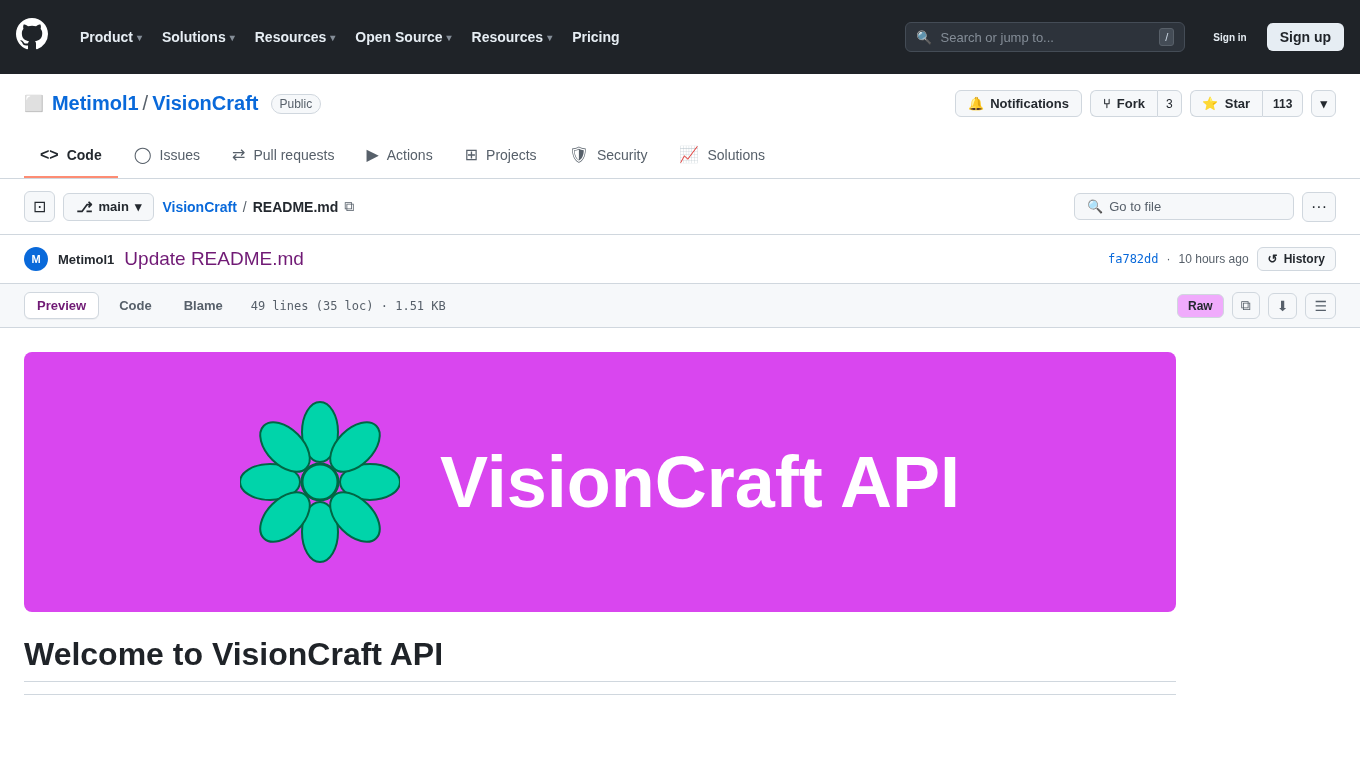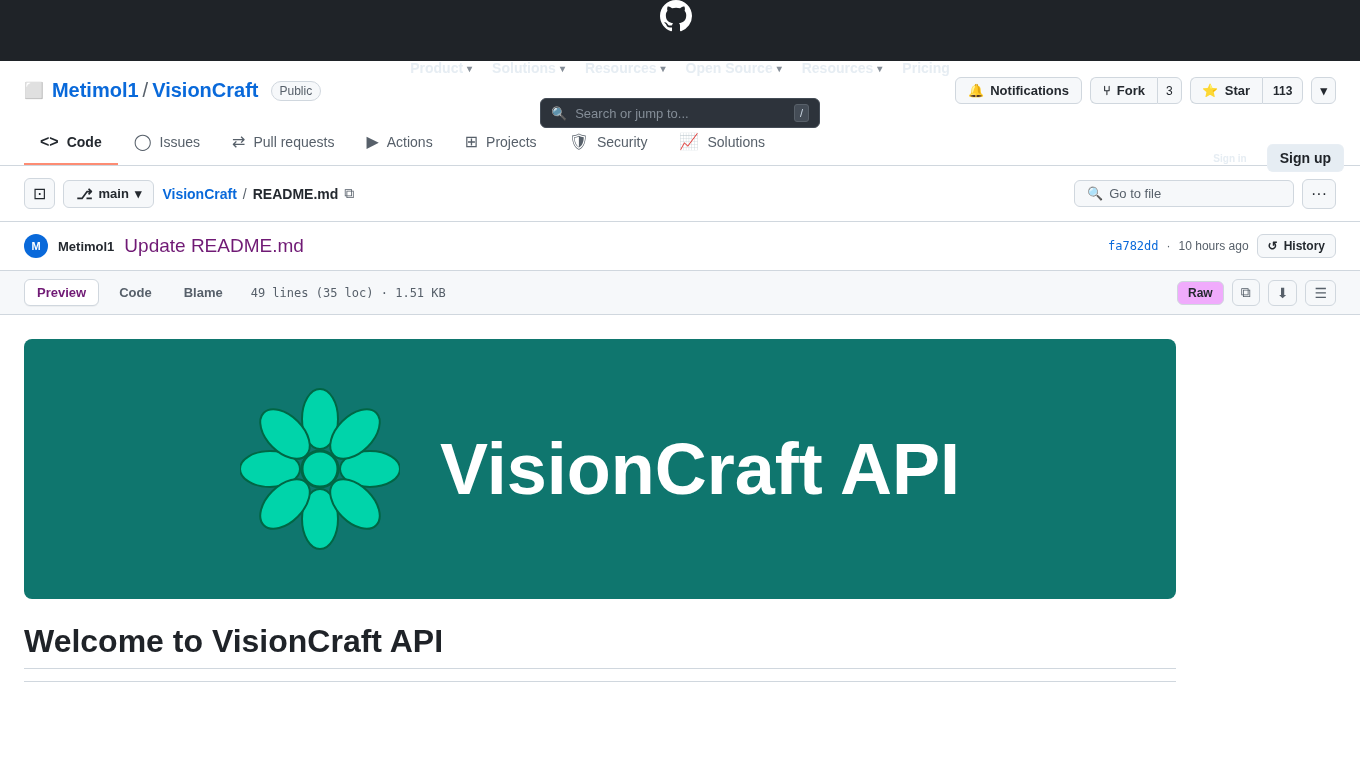--- a/index.html
+++ b/index.html
@@ -1,19 +1,19 @@
 <!DOCTYPE html>
 <html><head>
   <meta charset="utf-8">
   <style>
     * { box-sizing: border-box; margin: 0; padding: 0; }
     body { font-family: -apple-system, BlinkMacSystemFont, "Segoe UI", Helvetica, Arial, sans-serif; font-size: 14px; color: #1f2328; background: #fff; }
 
     
-    .header { display: flex; align-items: center; padding: 0 16px; height: 61px; background: #1f2328; gap: 16px; flex-direction: column; }
+    .header { display: flex; align-items: center; padding: 0 16px; height: 74px; background: #1f2328; gap: 16px; }
     .header-logo { color: #fff; font-size: 24px; margin-right: 8px; flex-shrink: 0; }
     .header-logo svg { fill: white; }
     .header-nav { display: flex; align-items: center; gap: 4px; flex: 1; }
     .header-nav-item { display: flex; align-items: center; gap: 4px; color: #e6edf3; font-size: 14px; font-weight: 600; padding: 6px 8px; border-radius: 6px; cursor: pointer; white-space: nowrap; }
     .chevron { font-size: 10px; color: #848d97; }
     .header-search { display: flex; align-items: center; background: #2d333b; border: 1px solid #444c56; border-radius: 6px; padding: 5px 10px; gap: 8px; min-width: 280px; color: #848d97; font-size: 13px; cursor: text; }
     .header-search-icon { color: #848d97; }
     .header-search-text { flex: 1; color: #848d97; }
     .header-search-kbd { background: #444c56; border: 1px solid #586069; border-radius: 3px; padding: 2px 5px; font-size: 11px; color: #cdd9e5; }
     .header-actions { display: flex; align-items: center; gap: 8px; margin-left: auto; }
@@ -66,21 +66,21 @@
     .view-tab { padding: 5px 12px; font-size: 13px; border-radius: 6px; cursor: pointer; border: none; background: none; font-weight: 600; color: #701a75; }
     .view-tab.active { background: #fff; border: 1px solid #d0d7de; box-shadow: 0 1px 0 rgba(0,0,0,0.04); }
     .view-tab:not(.active) { color: #57606a; }
     .file-meta { font-size: 12px; color: #57606a; margin-left: 8px; font-family: monospace; }
     .code-actions { margin-left: auto; display: flex; align-items: center; gap: 8px; }
     .code-btn { padding: 4px 10px; font-size: 12px; font-weight: 600; border: 1px solid #d0d7de; border-radius: 6px; background: #f0abfc; cursor: pointer; color: #24292f; }
     .code-icon-btn { padding: 4px 8px; border: 1px solid #d0d7de; border-radius: 6px; background: #f6f8fa; cursor: pointer; color: #57606a; font-size: 14px; }
 
     
     .readme-content { padding: 24px; max-width: 1200px; }
-    .readme-banner { width: 100%; max-height: 280px; background: #0f766e; border-radius: 8px; display: flex; align-items: center; justify-content: center; overflow: hidden; margin-bottom: 24px; min-height: 260px; }
+    .readme-banner { width: 100%; max-height: 280px; background: #d946ef; border-radius: 8px; display: flex; align-items: center; justify-content: center; overflow: hidden; margin-bottom: 24px; min-height: 260px; }
     .banner-inner { display: flex; align-items: center; justify-content: center; gap: 40px; width: 100%; padding: 40px; }
     .banner-logo { display: flex; align-items: center; justify-content: center; }
     .banner-text { font-size: 72px; font-weight: 900; color: #fff; font-family: -apple-system, BlinkMacSystemFont, "Segoe UI", sans-serif; white-space: nowrap; }
     .readme-heading { font-size: 32px; font-weight: 600; color: #1f2328; margin-bottom: 12px; padding-bottom: 8px; border-bottom: 1px solid #d0d7de; }
 
     
     .fork-group { display: flex; }
     .fork-btn-main { display: flex; align-items: center; gap: 6px; padding: 5px 12px; font-size: 13px; font-weight: 600; border: 1px solid #d0d7de; border-radius: 6px 0 0 6px; background: #f6f8fa; cursor: pointer; color: #24292f; border-right: none; }
     .fork-btn-arrow { padding: 5px 8px; border: 1px solid #d0d7de; border-radius: 0 6px 6px 0; background: #f6f8fa; cursor: pointer; color: #24292f; font-size: 12px; border-left: 1px solid #d0d7de; }
 

